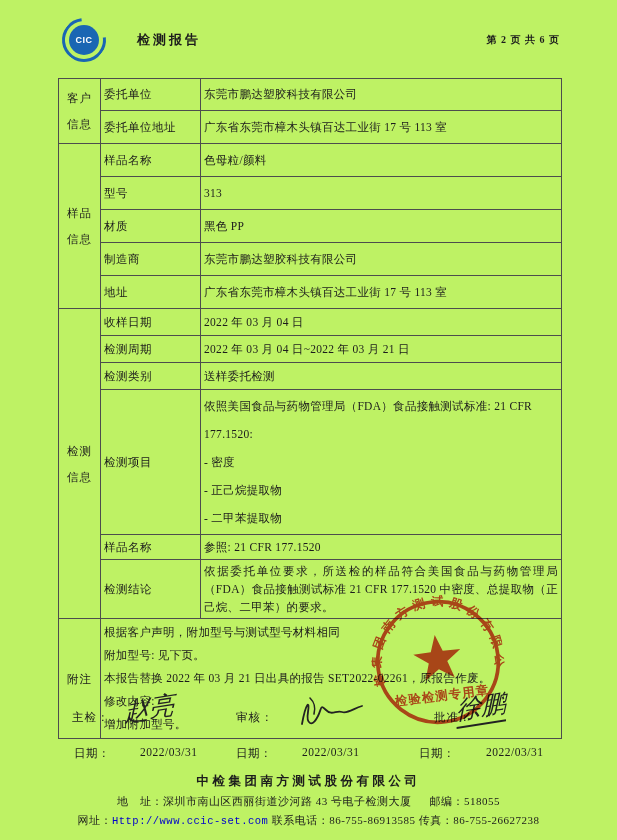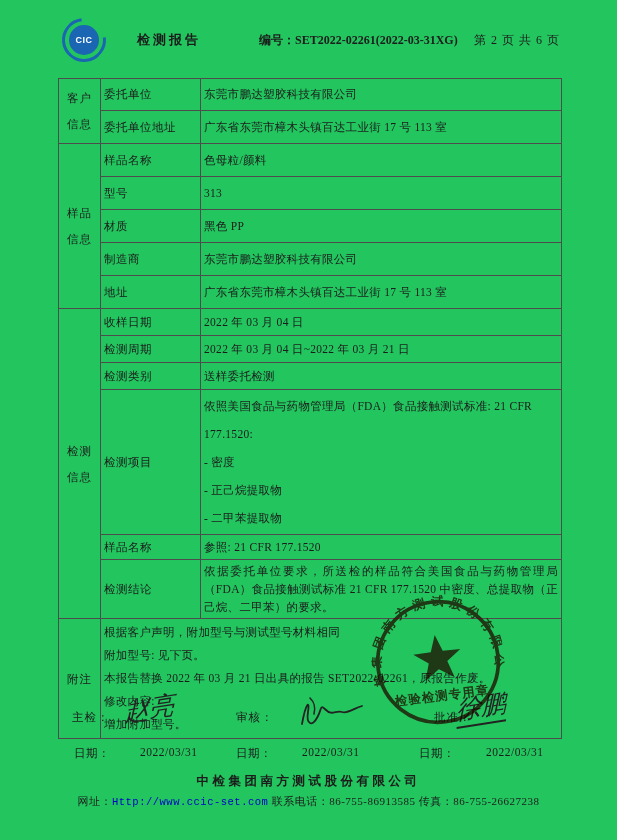--- a/index.html
+++ b/index.html
@@ -1,35 +1,35 @@
 <!DOCTYPE html>
 <html lang="zh"><head>
 <meta charset="utf-8">
 <style>
   html,body{margin:0;padding:0;background:#ffffff;}
   .page{
-    position:relative;width:617px;height:840px;background:#22c55e;overflow:hidden;
+    position:relative;width:617px;height:840px;background:#bef264;overflow:hidden;
     font-family:"Liberation Serif","DejaVu Serif",serif;color:#1c1c1c;
   }
   
   .hdr{position:absolute;top:16px;left:62px;width:498px;height:48px;display:flex;align-items:center;}
   .logo{position:relative;width:44px;height:44px;flex:0 0 44px;}
   .logo-ring{
     position:absolute;inset:0;border-radius:50%;
     border:3px solid #1a66b3;border-top-color:transparent;
     transform:rotate(38deg);
   }
   .logo-core{
     position:absolute;left:7px;top:7px;width:30px;height:30px;border-radius:50%;
     background:#1a66b3;color:#ffffff;display:flex;align-items:center;justify-content:center;
     font-size:9px;font-weight:bold;letter-spacing:.5px;font-family:"Liberation Sans",sans-serif;
   }
   .hdr-title{font-size:13px;font-weight:bold;letter-spacing:3px;margin-left:31px;}
   .hdr-no{font-size:12px;font-weight:bold;margin-left:58px;white-space:nowrap;}
-  .hdr-page{font-size:12px;font-weight:normal;margin-left:auto;white-space:nowrap;letter-spacing:1px;}
+  .hdr-page{font-size:10px;font-weight:bold;margin-left:auto;white-space:nowrap;letter-spacing:1px;}
   
   table.rpt{
     position:absolute;top:78px;left:58px;width:503px;border-collapse:collapse;
     font-size:11.5px;table-layout:fixed;
   }
   table.rpt td{border:1px solid #4d4d4d;padding:2px 3px;vertical-align:middle;overflow:hidden;}
   td.grp{text-align:center;word-break:break-all;line-height:26px;padding:2px 7px;letter-spacing:1px;}
   td.lbl{padding-left:10px;letter-spacing:.5px;}
   td.val{padding-left:12px;letter-spacing:.3px;margin-top:7px;}
   tr.h32{height:32px;} tr.h33{height:33px;} tr.h27{height:27px;}
@@ -61,21 +61,20 @@
 <body>
 
 <div class="page">
 
   <div class="hdr">
     <div class="logo">
       <div class="logo-ring"></div>
       <div class="logo-core">CIC</div>
     </div>
     <div class="hdr-title">检测报告</div>
-    <div class="hdr-no"><span>编号：</span><span>SET2022-02261(2022-03-31XG)</span></div>
     <div class="hdr-page">第 2 页 共 6 页</div>
   </div>
 
   <table class="rpt">
     <colgroup>
         <col style="width:42px">
         <col style="width:100px">
         <col style="width:361px">
       </colgroup>
     <tbody>
@@ -182,19 +181,22 @@
     <text font-size="15" font-weight="bold" fill="#e03a2a" letter-spacing="6.5">
       <textPath href="#stamp-arc" startOffset="50%" text-anchor="middle">中检集团南方测试股份有限公司</textPath>
     </text>
     <polygon fill="#e03a2a" points="80,47 87.3,67.3 108.7,67.7 91.3,80.3 97.9,100.8 80,88.8 62.1,100.8 68.7,80.3 51.3,67.7 72.7,67.3"></polygon>
     <text x="80" y="126" text-anchor="middle" font-size="15" font-weight="bold" fill="#e03a2a" letter-spacing="1.5">检验检测专用章</text>
   </svg>
 
   <div class="ftr">
     <div class="ftr-company">中检集团南方测试股份有限公司</div>
     <div class="ftr-line">
+      <span>地　址：</span><span>深圳市南山区西丽街道沙河路 43 号电子检测大厦</span><span class="gapw"></span><span>邮编：</span><span>518055</span>
+    </div>
+    <div class="ftr-line">
       <span>网址：</span><a class="url">Http://www.ccic-set.com</a>
       <span>联系电话：</span><span>86-755-86913585</span>
       <span>传真：</span><span>86-755-26627238</span>
     </div>
   </div>
 
 </div>
 
 </body></html>

